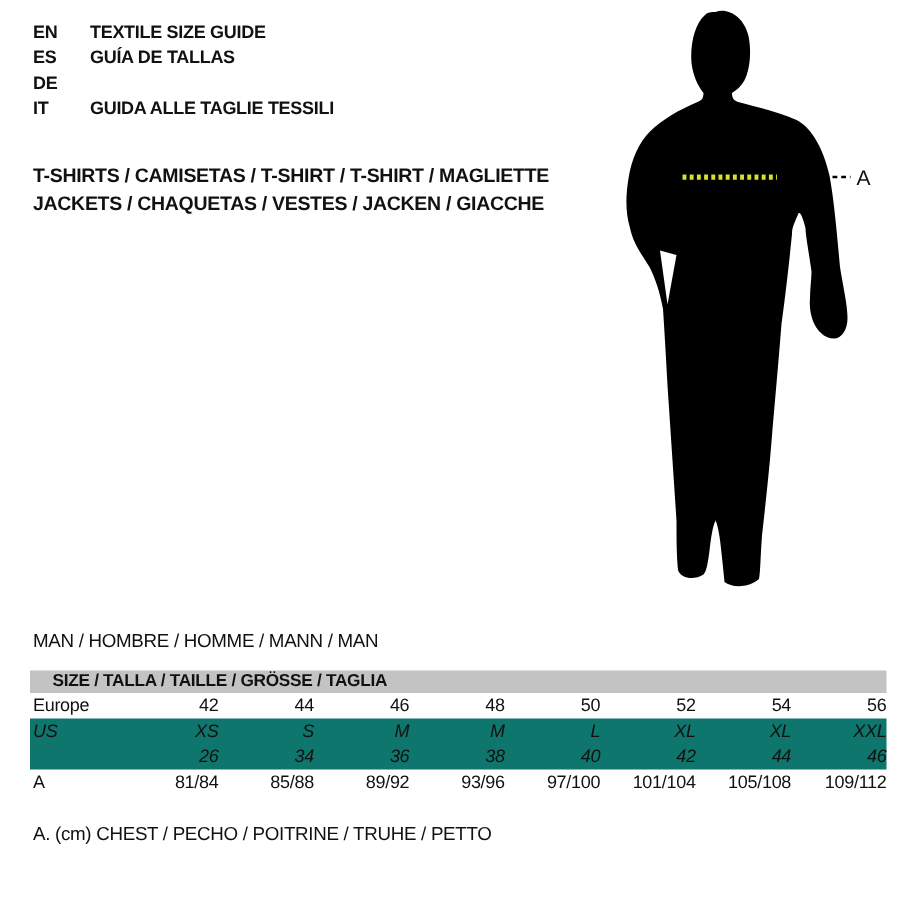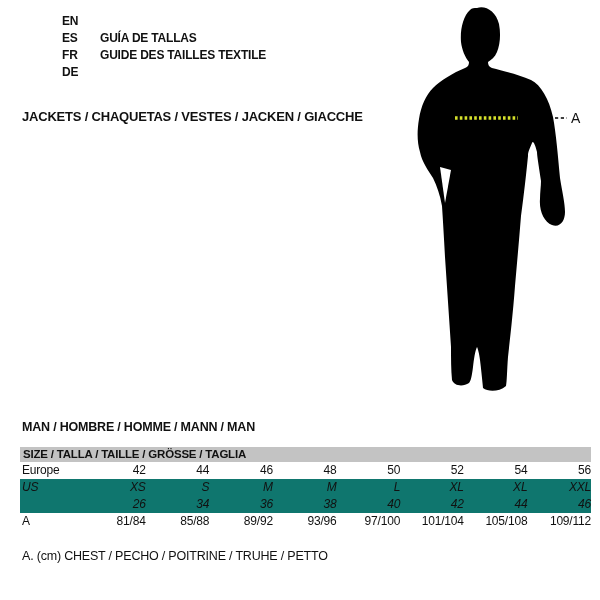--- a/index.html
+++ b/index.html
@@ -5,67 +5,69 @@
   * { margin:0; padding:0; box-sizing:border-box; }
   html,body { background:#fff; }
   .page {
     position:relative; width:600px; height:600px; background:#ffffff;
     font-family:"Liberation Sans", sans-serif; color:#111; overflow:hidden;
     letter-spacing:-0.2px;
   }
   
   .lang-list { position:absolute; left:22px; top:13px; }
   .lang-row { display:flex; height:17px; line-height:17px; font-size:12px; font-weight:700; }
-  .lang-code { width:38px;margin-left:40px; }
+  .lang-code { width:38px; }
   
   .categories { position:absolute; left:22px; top:107px; font-size:13px; font-weight:700; line-height:19px; }
   
   .figure-svg { position:absolute; left:390px; top:0; width:210px; height:410px; }
   .measure-label-text { font-family:"Liberation Sans", sans-serif; font-size:14px; fill:#111; }
   
-  .section-title { position:absolute; left:22px; top:420px; font-size:12.5px; font-weight:700; }
+  .section-title { position:absolute; left:22px; top:420px; font-size:12.5px; font-weight:400; }
   
   .size-table { position:absolute; left:20px; top:447px; width:571px; }
   .t-header {
     height:15px; line-height:15px; background:#c3c3c3; font-size:11.5px;
-    font-weight:700; padding-left:3px;
+    font-weight:700; padding-left:15px;
   }
   .t-row {
     display:grid; grid-template-columns:62px repeat(8, 1fr);
     height:17px; line-height:17px; font-size:12px; font-weight:400;
   }
   .t-row.band { background:#0f766e;font-style:italic; }
   .t-label { text-align:left; padding-left:2px; }
   .t-cell { text-align:right; }
   
   .footnote { position:absolute; left:22px; top:549px; font-size:12.5px; font-weight:400; }
 </style>
 </head>
 <body>
 
 <div class="page">
 
   <div class="lang-list">
     <div class="lang-row">
       <span class="lang-code">EN</span>
+      <span class="lang-label">TEXTILE SIZE GUIDE</span>
     </div>
     <div class="lang-row">
       <span class="lang-code">ES</span>
       <span class="lang-label">GUÍA DE TALLAS</span>
     </div>
     <div class="lang-row">
-      <span class="lang-code">FR</span>
-      <span class="lang-label">GUIDE DES TAILLES TEXTILE</span>
+      <span class="lang-code">DE</span>
     </div>
     <div class="lang-row">
-      <span class="lang-code">DE</span>
+      <span class="lang-code">IT</span>
+      <span class="lang-label">GUIDA ALLE TAGLIE TESSILI</span>
     </div>
   </div>
 
   <div class="categories">
+    <div>T-SHIRTS / CAMISETAS / T-SHIRT / T-SHIRT / MAGLIETTE</div>
     <div>JACKETS / CHAQUETAS / VESTES / JACKEN / GIACCHE</div>
   </div>
 
   <svg class="figure-svg" viewBox="0 0 210 410">
     <path d="M 87 8
          C 95 5 106 11 109 24
          C 111 34 110 45 107 52
          C 105 57 101 60 98 62
          C 98 65 99 67 102 68
          C 113 71 128 74 141 80

